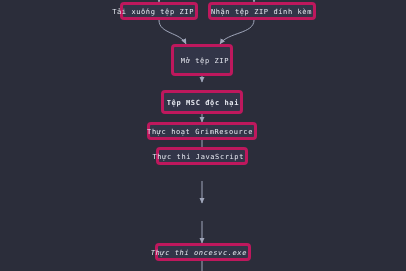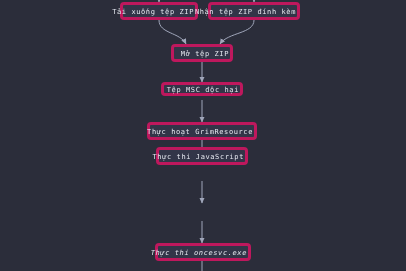--- a/index.html
+++ b/index.html
@@ -73,29 +73,29 @@
     <path d="M202,140 L202,163" stroke="#a0a6ba" stroke-width="1" fill="none" marker-end="url(#arrow)"></path>
     <path d="M202,181 L202,203" stroke="#a0a6ba" stroke-width="1" fill="none" marker-end="url(#arrow)"></path>
     <path d="M202,221 L202,243" stroke="#a0a6ba" stroke-width="1" fill="none" marker-end="url(#arrow)"></path>
     <path d="M202,261 L202,275" stroke="#a0a6ba" stroke-width="1" fill="none"></path>
   </svg>
 
   <div class="node" style="left:120px; top:2px; width:78px; height:18px;">
     <span class="node-label">Tải xuống tệp ZIP</span>
   </div>
 
-  <div class="node" style="left:208px; top:2px; width:92px; height:18px;">
+  <div class="node" style="left:208px; top:2px; width:108px; height:18px;">
     <span class="node-label">Nhận tệp ZIP đính kèm</span>
   </div>
 
-  <div class="node" style="left:171px; top:44px; width:62px; height:18px;">
+  <div class="node" style="left:171px; top:44px; width:62px; height:32px;">
     <span class="node-label">Mở tệp ZIP</span>
   </div>
 
-  <div class="node" style="left:161px; top:82px; width:82px; height:14px;">
+  <div class="node" style="left:161px; top:90px; width:82px; height:24px;font-weight:bold;">
     <span class="node-label">Tệp MSC độc hại</span>
   </div>
 
   <div class="node" style="left:147px; top:122px; width:110px; height:18px;">
     <span class="node-label">Thực hoạt GrimResource</span>
   </div>
 
   <div class="node" style="left:156px; top:147px; width:92px; height:18px;">
     <span class="node-label">Thực thi JavaScript</span>
   </div>

